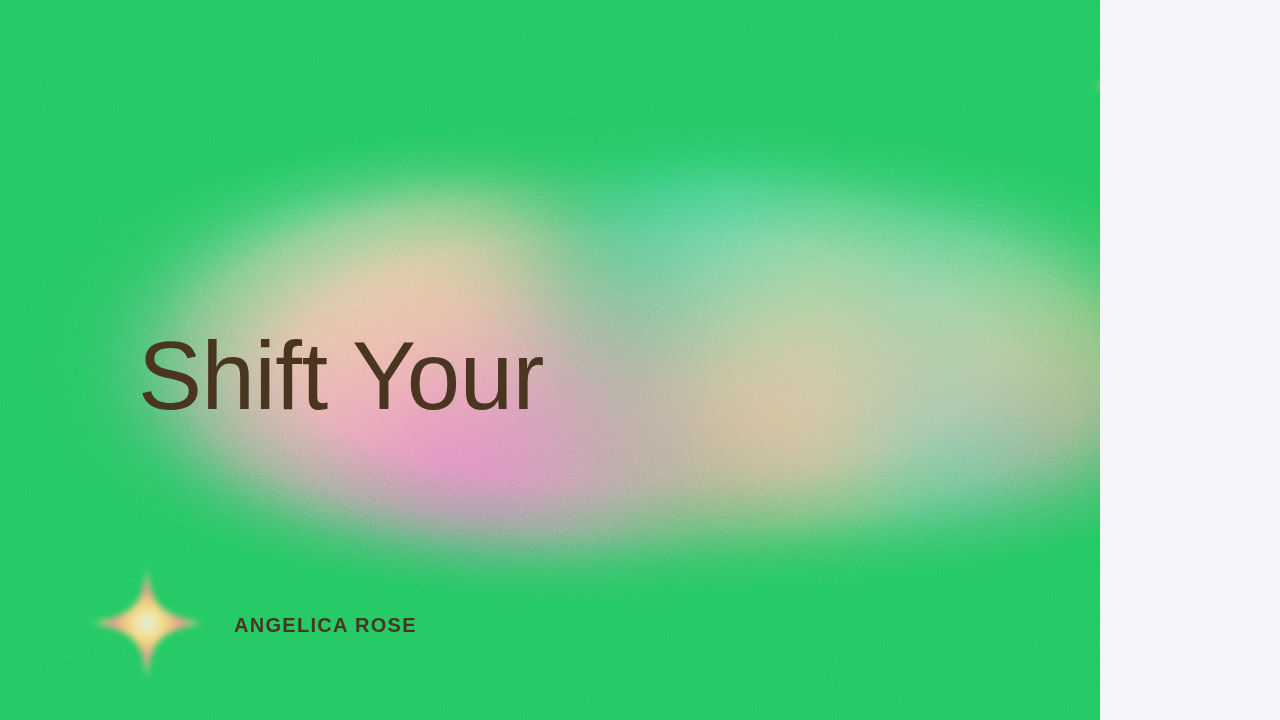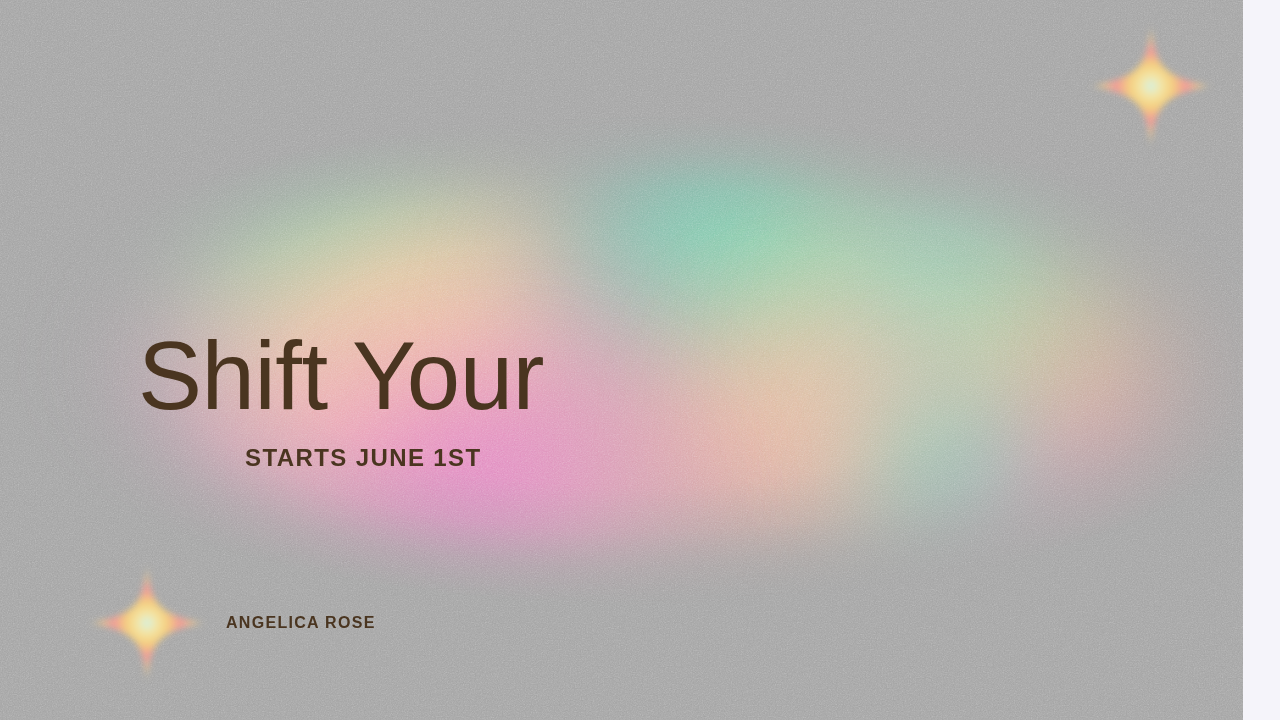--- a/index.html
+++ b/index.html
@@ -12,23 +12,23 @@
   }
 
   body {
     background: #f5f4fa;
     font-family: "Liberation Sans", sans-serif;
     position: relative;
   }
 
   #poster {
     position: relative;
-    width: 1243px;
+    width: 1100px;
     height: 720px;
-    background: #a3a3a3;
+    background: #22c55e;
     overflow: hidden;
   }
 
   
   .gradient-field {
     position: absolute;
     left: 0; top: 0;
     width: 1280px;
     height: 720px;
     
@@ -159,26 +159,26 @@
     top: 444px;
     color: #4a3520;
     font-family: "Liberation Sans", sans-serif;
     font-weight: 700;
     font-size: 24px;
     letter-spacing: 1.4px;
   }
 
   .credit {
     position: absolute;
-    left: 226px;
+    left: 234px;
     top: 614px;
     color: #4a3520;
     font-family: "Liberation Sans", sans-serif;
     font-weight: 700;
-    font-size: 16px;
+    font-size: 20px;
     letter-spacing: 1.3px;
   }
 </style>
 </head>
 <body>
 
 <div id="poster">
 
   <div class="gradient-field">
     <div class="blob blob-left"></div>
@@ -229,17 +229,16 @@
         <feGaussianBlur stdDeviation="3.2"></feGaussianBlur>
       </filter>
     </defs>
     <path d="M64 2 C 68 40, 72 56, 126 64 C 72 72, 68 88, 64 126 C 60 88, 56 72, 2 64 C 56 56, 60 40, 64 2 Z" fill="url(#sparkGradB)" filter="url(#sparkBlurB)"></path>
   </svg>
 
   <h1 class="headline">
     <span class="line1">Shift Your</span>
   </h1>
 
-  <div class="subtitle">STARTS JUNE 1ST</div>
 
   <div class="credit">ANGELICA ROSE</div>
 
 </div>
 
 </body></html>

